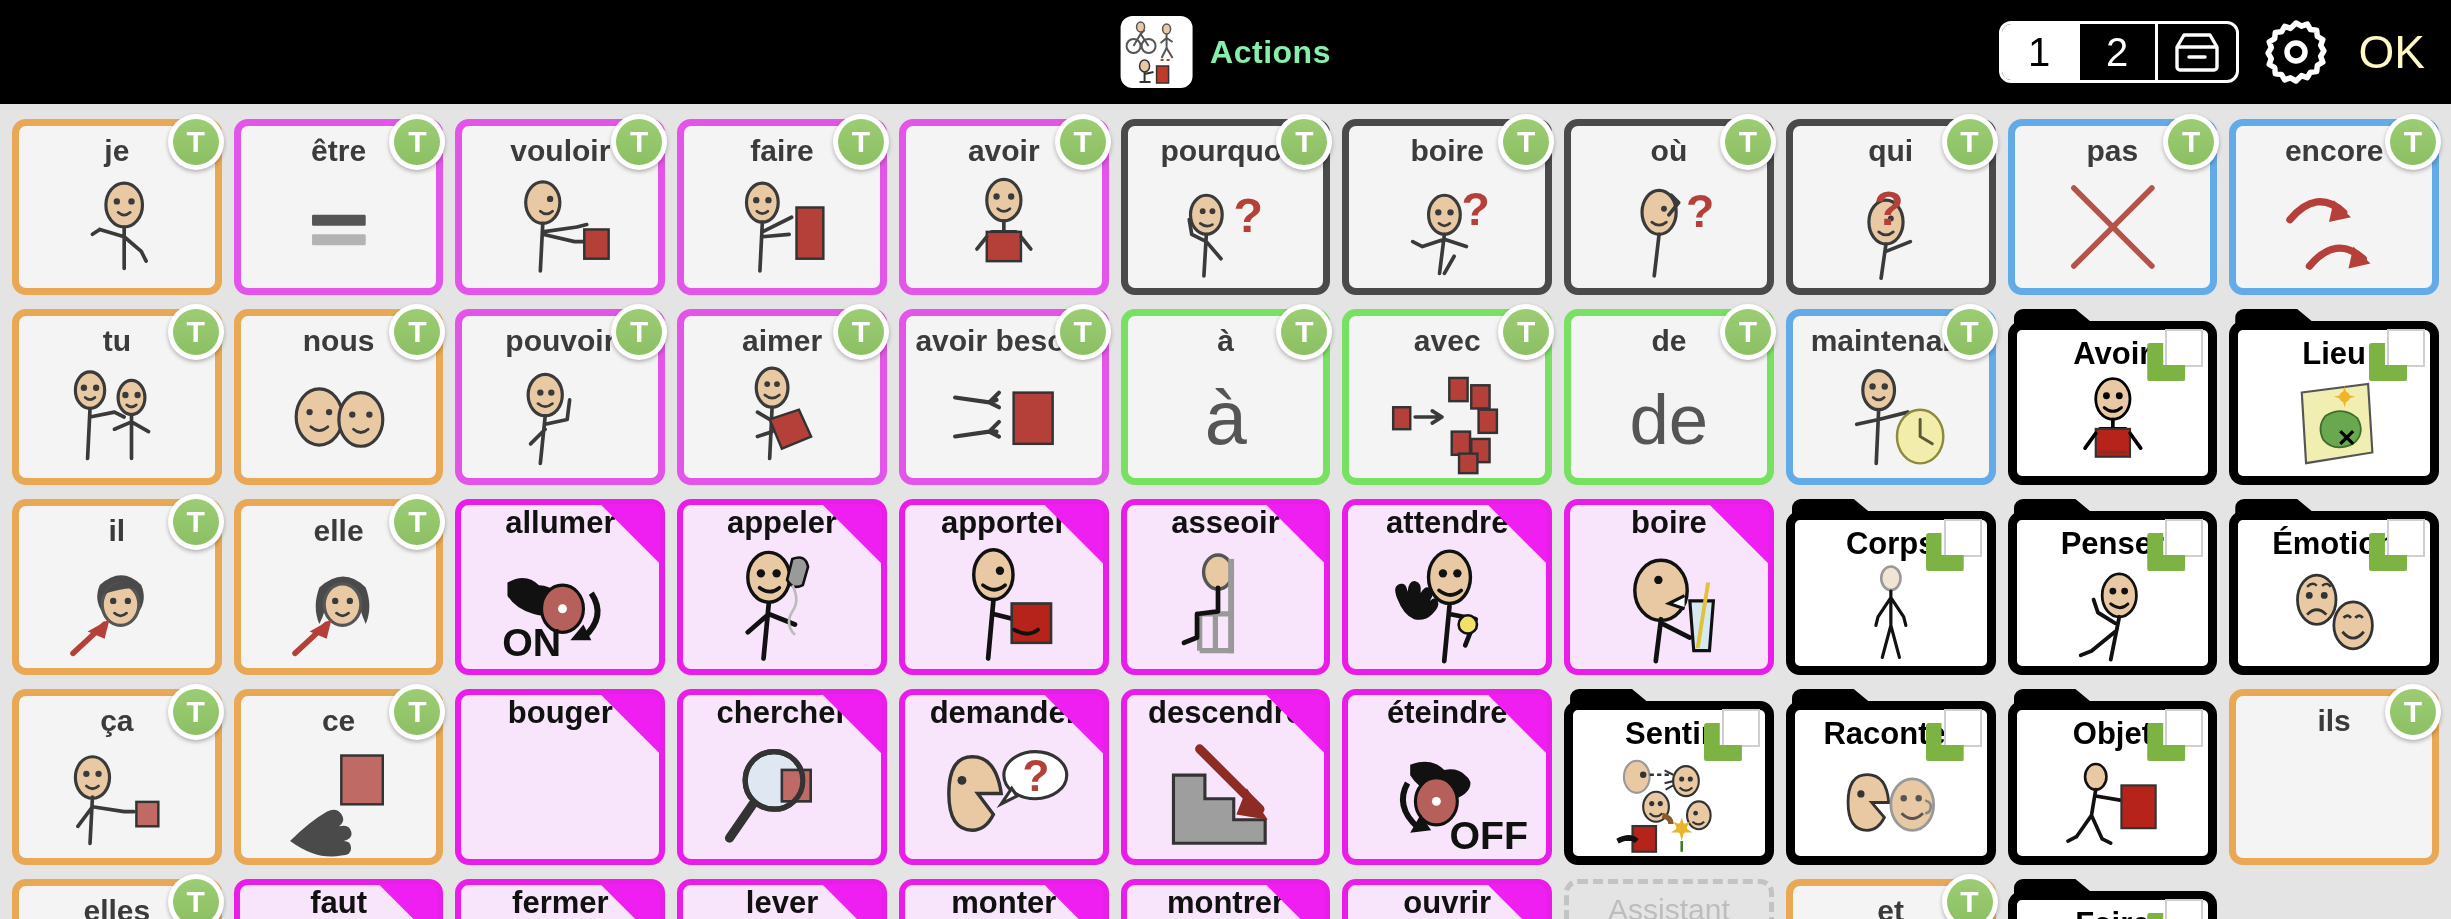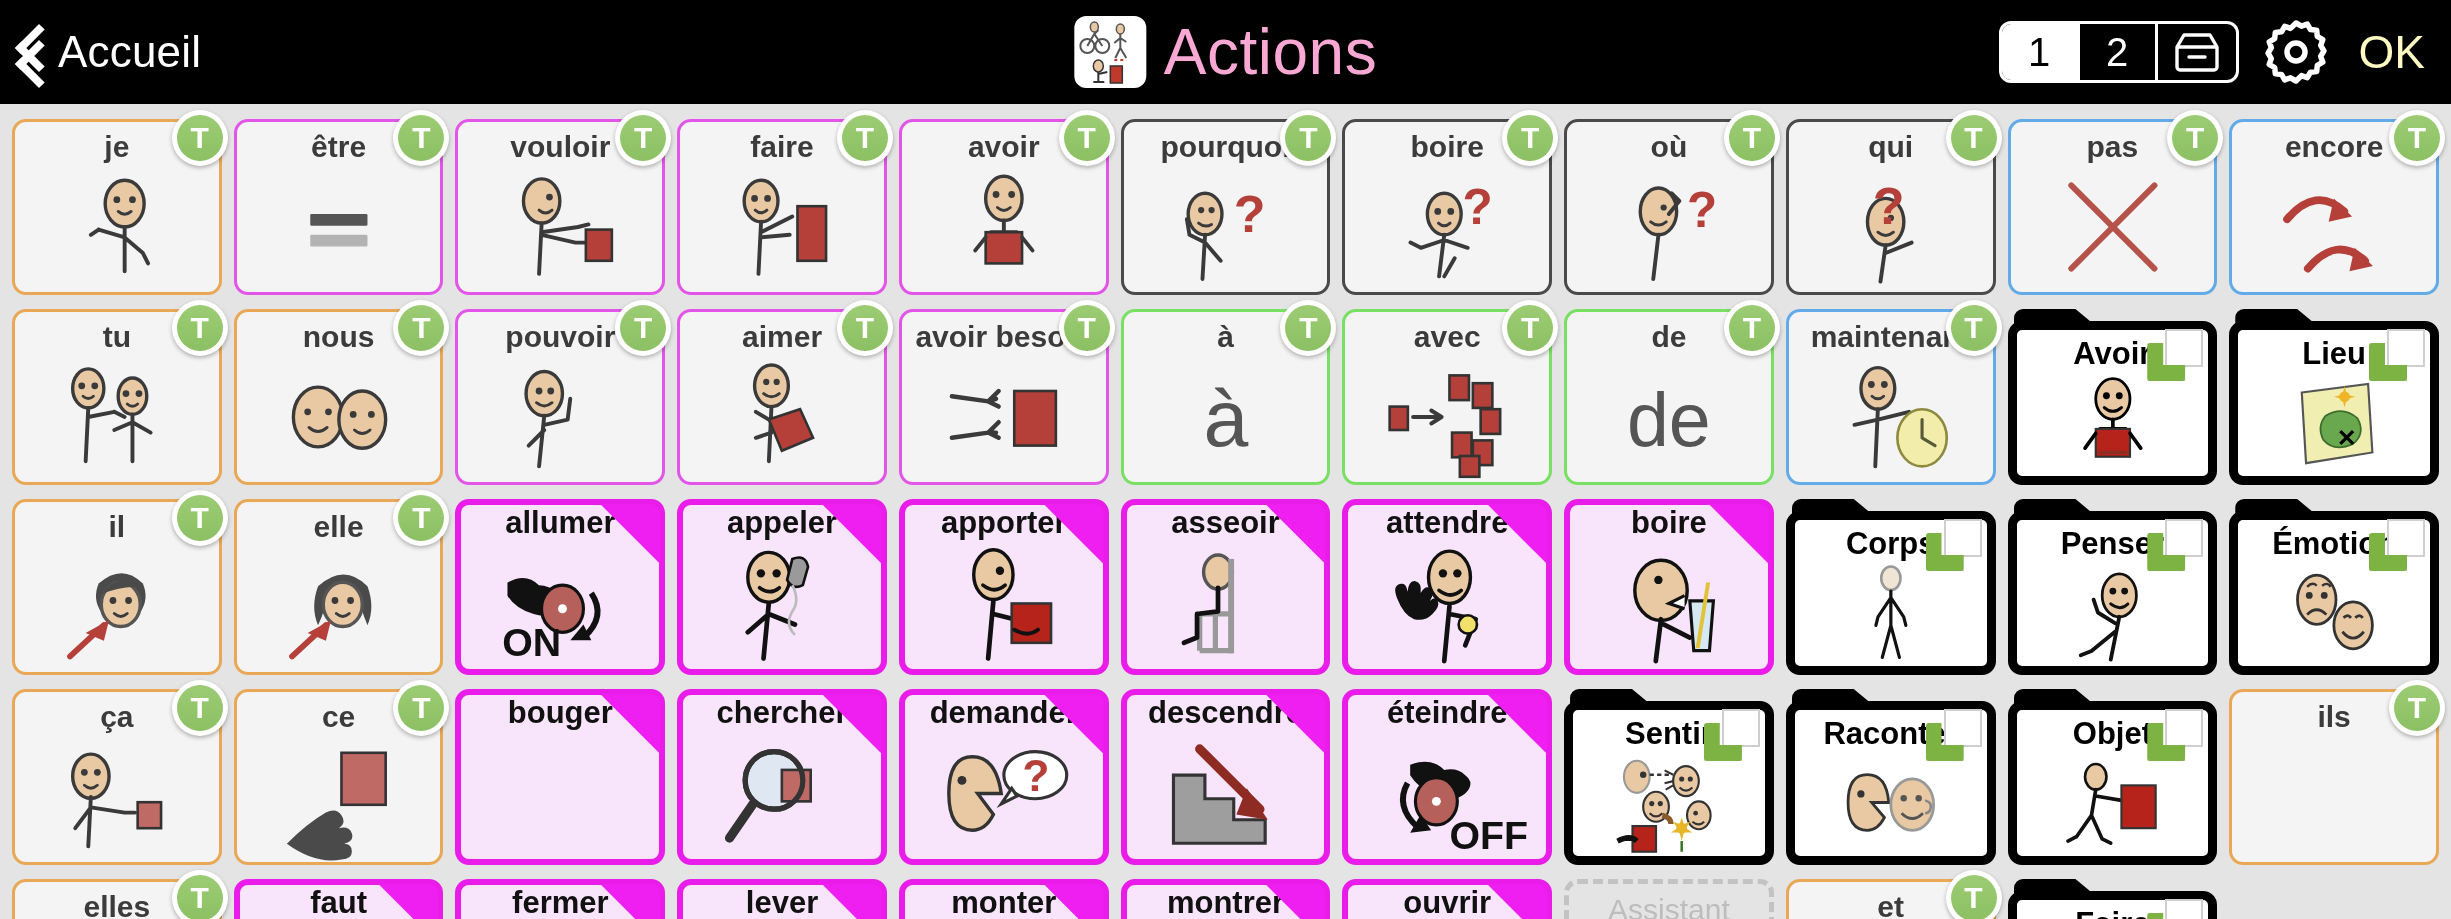--- a/index.html
+++ b/index.html
@@ -35,21 +35,21 @@
   #home-label{ font-size:44px; letter-spacing:.2px; font-weight:400;}
 
   #title-wrap{
     position:absolute; left:50%; top:50%; transform:translate(-50%,-50%);
     display:flex; align-items:center; gap:18px;
   }
   #title-icon{
     width:72px; height:72px; background:#fff; border-radius:12px;
     position:relative; flex:none; overflow:hidden;
   }
-  #title-text{ font-size:64px; font-weight:400; color:#f9a8d4; letter-spacing:.5px;}
+  #title-text{ font-size:32px; font-weight:700; color:#86efac; letter-spacing:.5px;}
 
   #appbar-right{
     position:absolute; right:20px; top:50%; transform:translateY(-50%);
     display:flex; align-items:center; gap:22px;
   }
   #page-switch{
     display:flex; align-items:stretch; height:62px;
     border:3px solid #fff; border-radius:12px; overflow:hidden; background:#000;
   }
   #page-switch .seg{
@@ -74,21 +74,21 @@
     grid-auto-rows:190px;
     gap:0px;
     overflow:hidden;
   }
   .cell{ padding:7px 6px; position:relative; }
 
   
   .tile{
     position:relative; width:100%; height:100%;
     border-radius:14px; background:#f4f4f4;
-    border:3px solid #a16207;
+    border:7px solid #a16207;
     display:flex; flex-direction:column; align-items:center;
     cursor:pointer; overflow:visible;
   }
   .tile .lbl{
     width:100%; text-align:center; font-size:30px; font-weight:700;
     color:#3b3b3b; line-height:1; padding:10px 8px 0 8px;
     white-space:nowrap; overflow:visible;
   }
   .tile .art{
     flex:1; width:100%; position:relative; overflow:hidden;
@@ -171,24 +171,20 @@
   .empty .lbl{
     width:100%; text-align:center; font-size:30px; font-weight:400;
     color:#bdbdbd; padding:11px 6px 0 6px; line-height:1; white-space:nowrap;
   }
 </style>
 </head>
 <body>
 
 <div id="appbar">
 
-  <div id="home-btn">
-    <span class="chev"></span>
-    <span id="home-label">Accueil</span>
-  </div>
 
   <div id="title-wrap">
     <span id="title-icon">
       <svg viewBox="0 0 72 72">
 
         <g stroke="#555" stroke-width="2" fill="none">
           <circle cx="13" cy="30" r="7"></circle>
             <circle cx="28" cy="30" r="7"></circle>
           <path d="M13 30 L20 18 L28 30 M20 18 L24 14"></path>
         </g>

